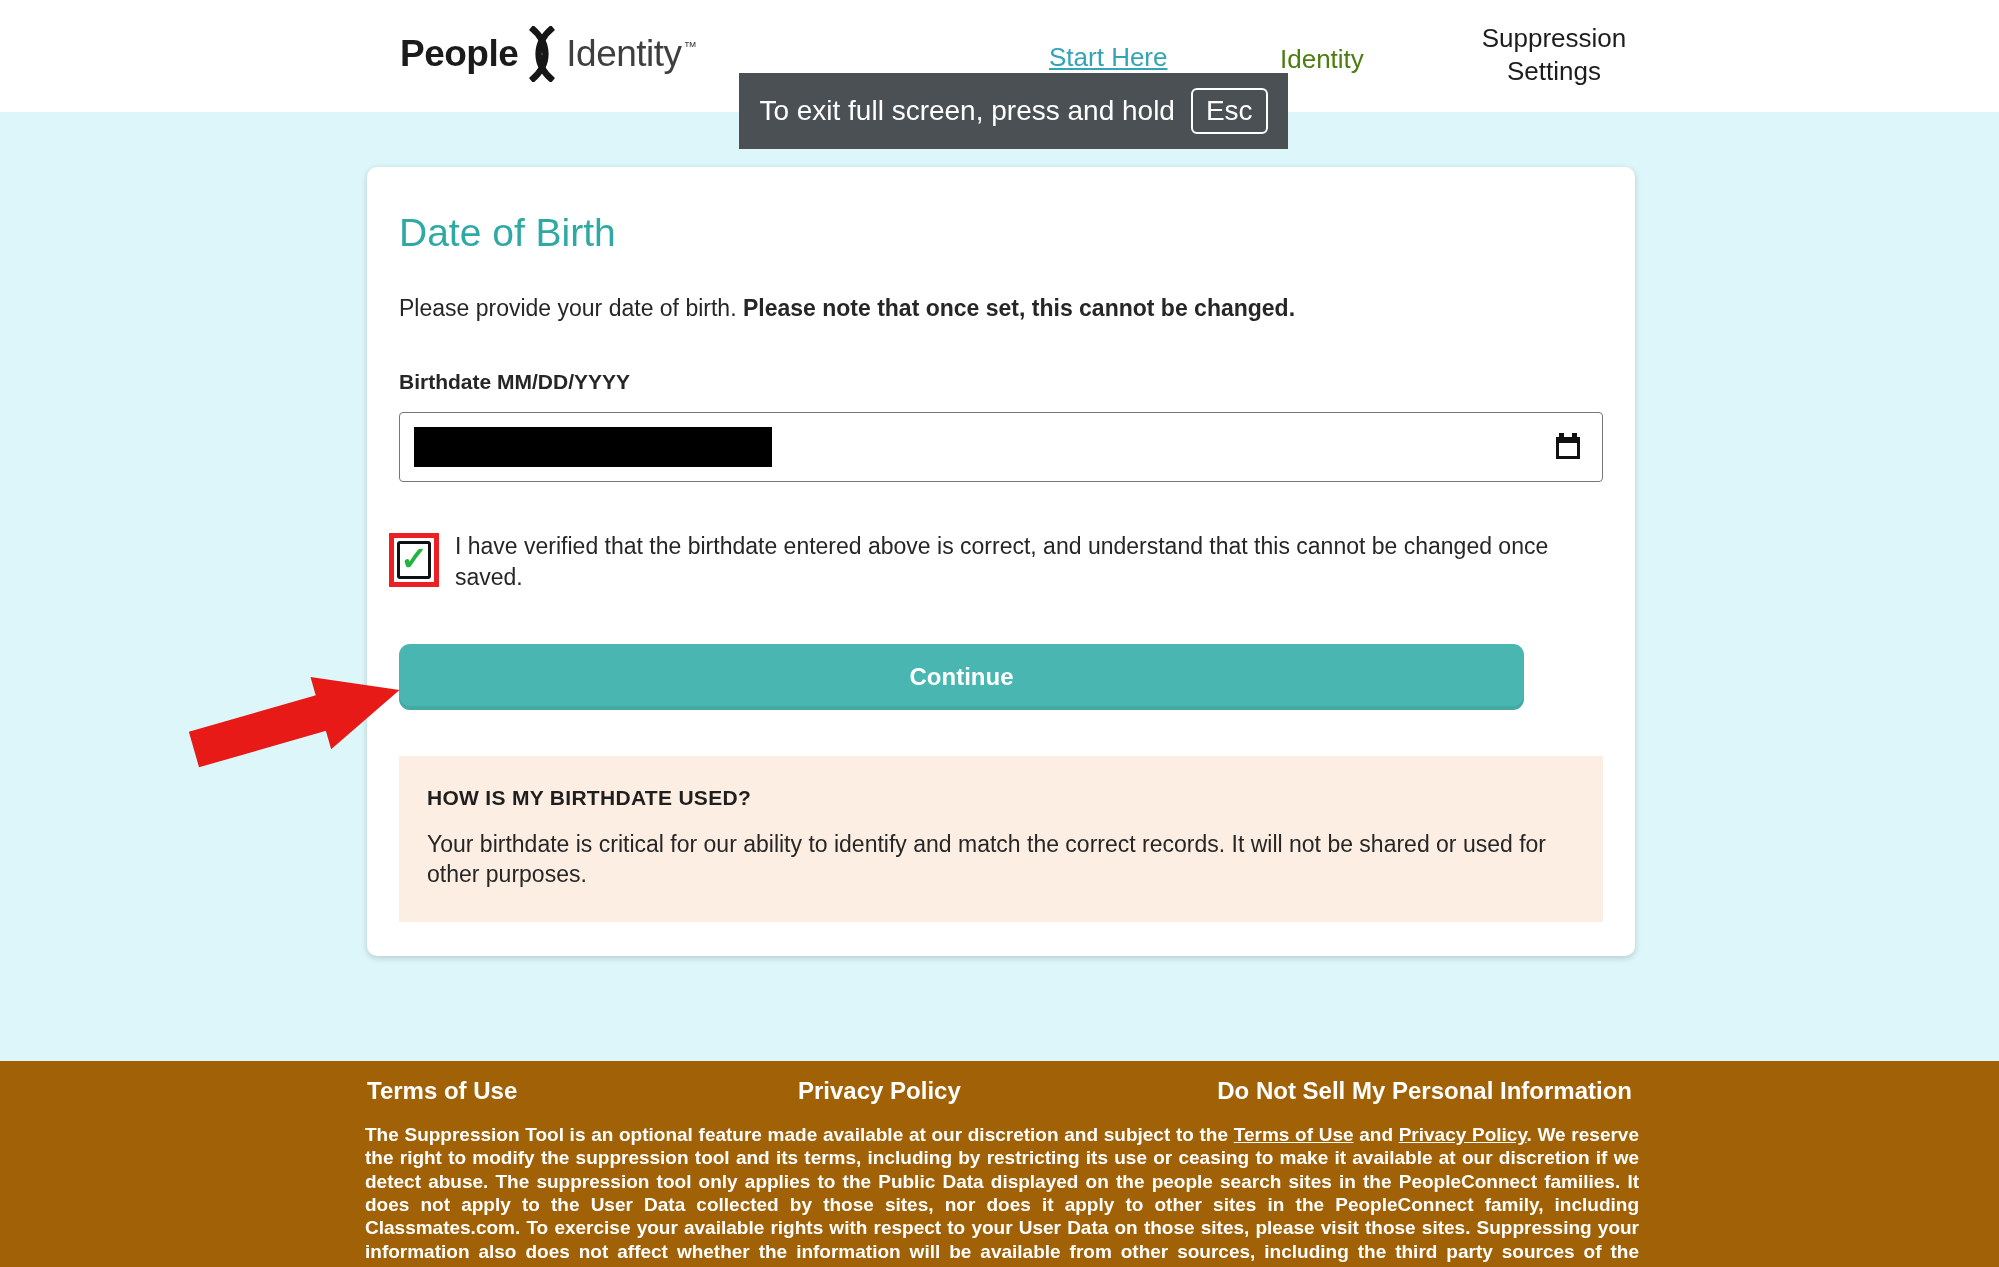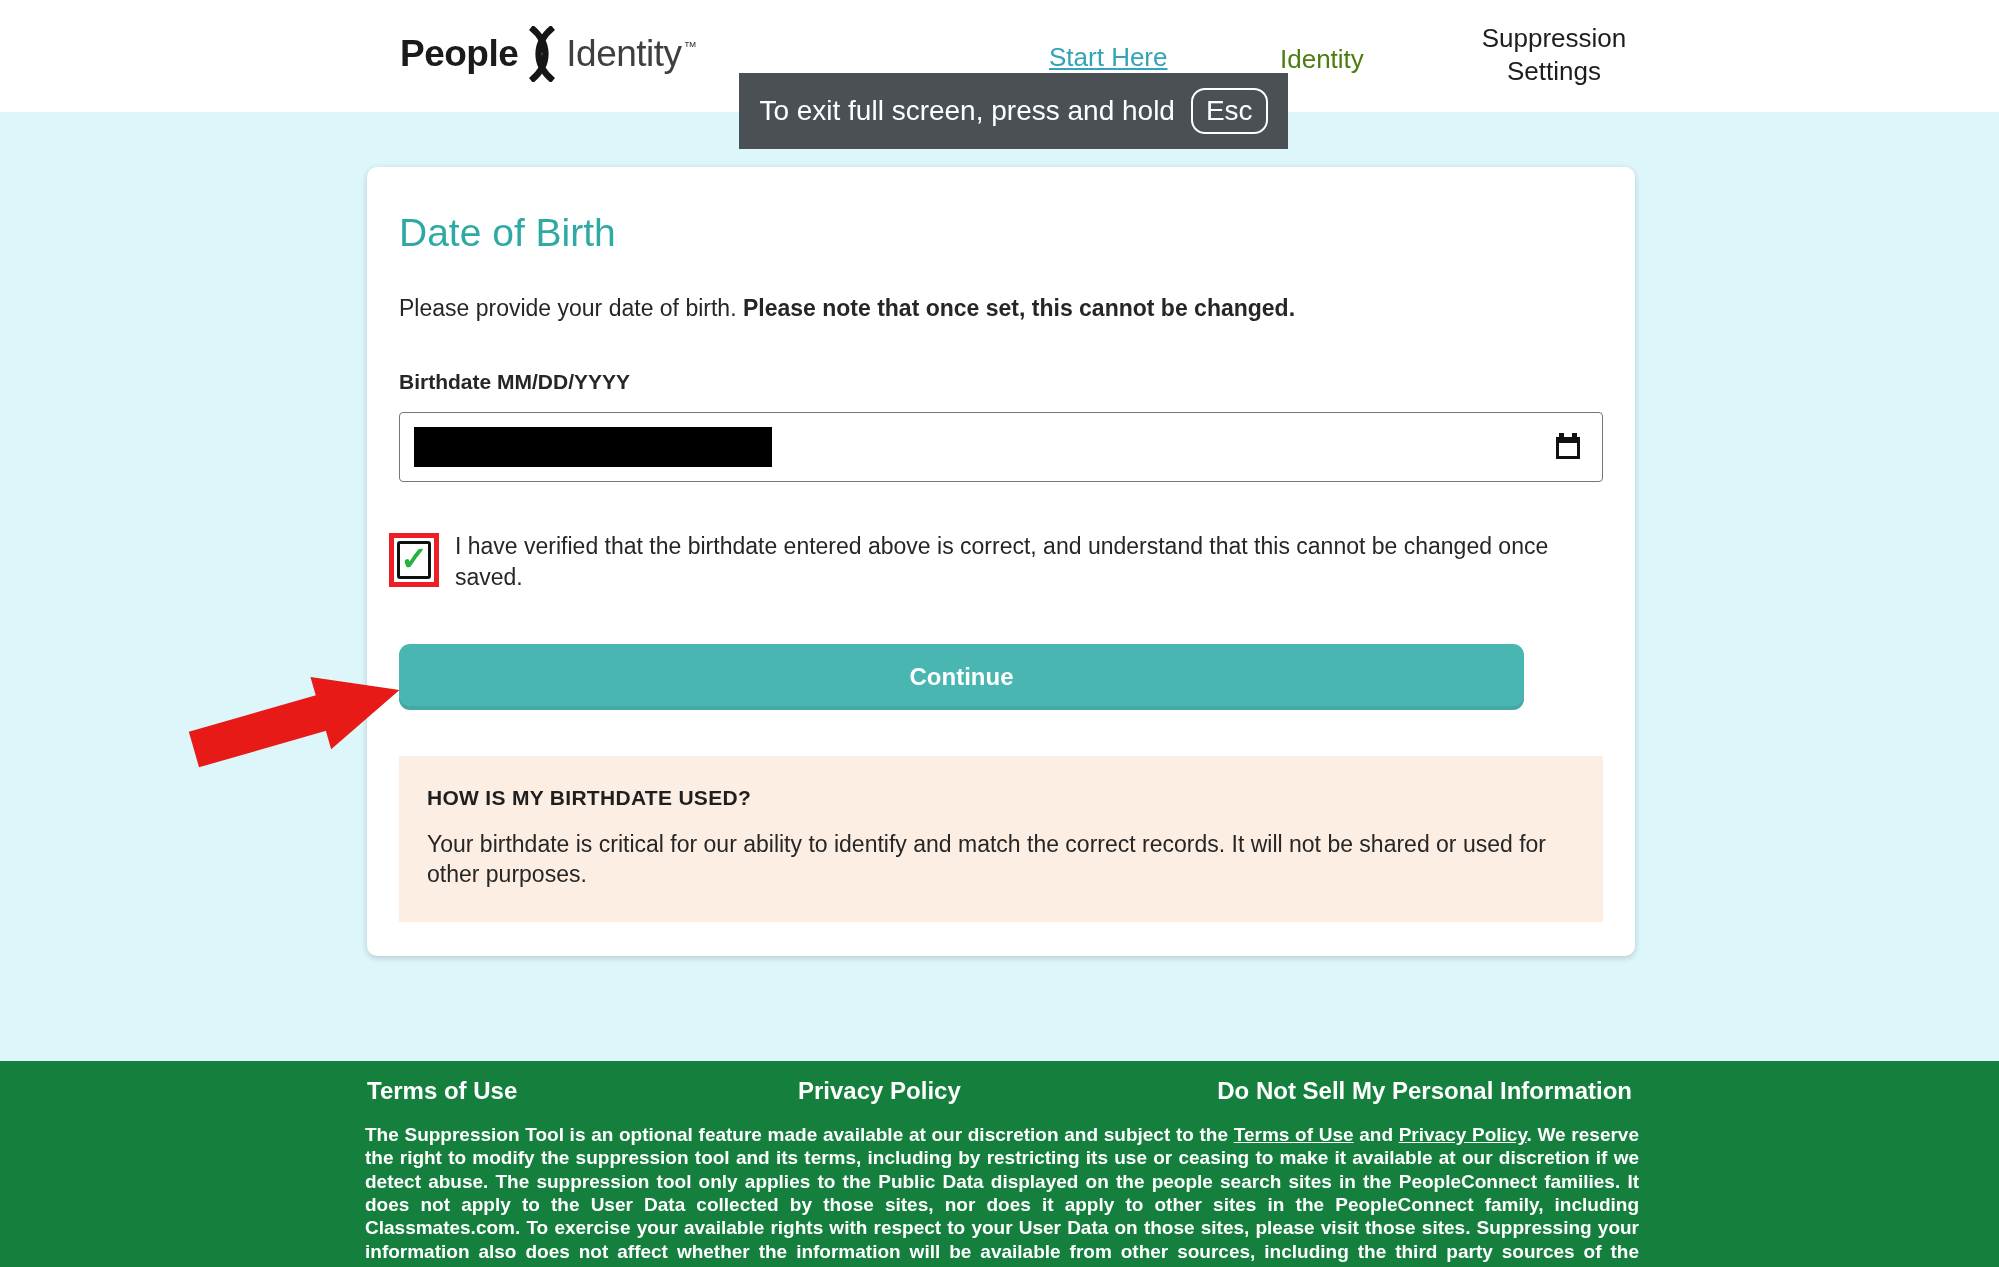--- a/index.html
+++ b/index.html
@@ -18,21 +18,21 @@
   .logo-mark { margin:0 3px; display:block; }
   .logo-connect { font-size:37px; font-weight:300; color:#3f3f3f; letter-spacing:-0.5px; }
   .logo-tm { font-size:13px; color:#3f3f3f; margin-top:-16px; margin-left:2px; }
   .nav-start { position:absolute; left:1049px; top:42px; font-size:26px; color:#33a4b5; text-decoration:underline; cursor:pointer; }
   .nav-identity { position:absolute; left:1280px; top:44px; font-size:26px; color:#4d7c0f; cursor:pointer; }
   .nav-suppression { position:absolute; left:1452px; top:22px; width:204px; text-align:center; font-size:26px; line-height:1.27; color:#1d1d1d; cursor:pointer; }
 
   
   .toast { position:absolute; left:739px; top:73px; width:549px; height:76px; background:#4b5054;
            display:flex; align-items:center; justify-content:center; gap:16px; color:#fff; font-size:28px; z-index:5; }
-  .esc-key { border:2px solid #fff; border-radius:14px; padding:5px 13px; font-size:28px; }
+  .esc-key { border:2px solid #fff; border-radius:6px; padding:5px 13px; font-size:28px; }
 
   
   .card { position:absolute; left:367px; top:167px; width:1268px; height:789px; background:#fff;
           border-radius:10px; box-shadow:0 2px 6px rgba(0,0,0,0.18); }
   .card-title { position:absolute; left:32px; top:44px; font-size:39px; font-weight:400; color:#2fa9a4; }
   .intro { position:absolute; left:32px; top:128px; font-size:23px; color:#262626; }
   .intro .b { font-weight:700; }
   .bd-label { position:absolute; left:32px; top:203px; font-size:21px; font-weight:700; }
   .bd-input { position:absolute; left:32px; top:245px; width:1204px; height:70px; background:#fff;
               border:1px solid #767676; border-radius:4px; cursor:text; }
@@ -50,21 +50,21 @@
                   display:flex; align-items:center; justify-content:center; cursor:pointer;
                   box-shadow:inset 0 -4px 0 rgba(0,0,0,0.07); font-family:"Liberation Sans", sans-serif; }
 
   .info-box { position:absolute; left:32px; top:589px; width:1204px; height:166px; background:#fdeee3; padding:30px 28px; }
   .info-title { font-size:21px; font-weight:700; color:#1f1f1f; letter-spacing:0.3px; }
   .info-body { margin-top:20px; font-size:23px; line-height:1.3; width:1148px; }
 
   .arrow-annot { position:absolute; left:188px; top:652px; width:232px; height:128px; z-index:4; }
 
   
-  .footer { position:absolute; left:0; top:1061px; width:1999px; height:206px; background:#15803d; color:#fff; overflow:hidden; }
+  .footer { position:absolute; left:0; top:1061px; width:1999px; height:206px; background:#a16207; color:#fff; overflow:hidden; }
   .f-links { position:absolute; left:367px; top:16px; width:1270px; height:34px; }
   .f-link { position:absolute; font-size:24px; font-weight:700; cursor:pointer; white-space:nowrap; }
   .f-link-tou { left:0; }
   .f-link-pp { left:431px; }
   .f-link-dnsmpi { right:5px; }
   .f-legal { position:absolute; left:365px; top:62px; width:1274px; font-size:19px; font-weight:700;
              line-height:1.23; text-align:justify; }
   .f-legal .lnk { text-decoration:underline; cursor:pointer; }
 </style>
 </head>

